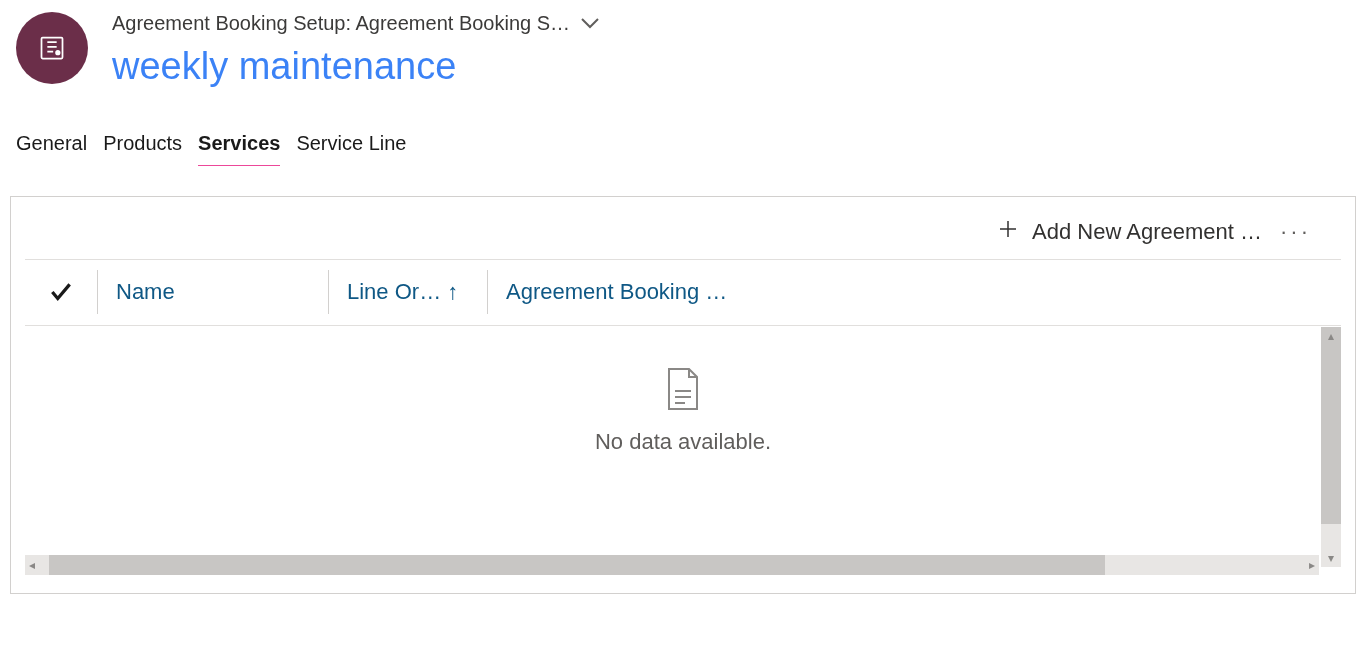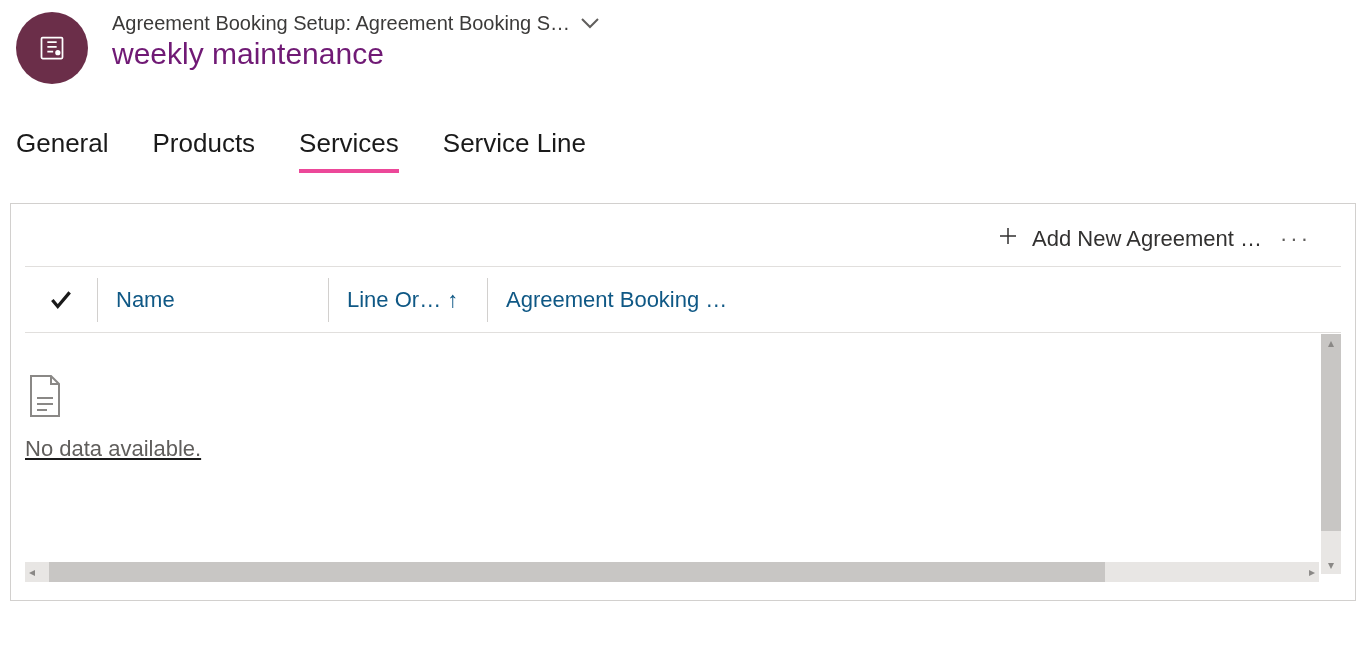--- a/index.html
+++ b/index.html
@@ -23,43 +23,43 @@
   }
   .entity-icon svg { width: 28px; height: 28px; }
   
   .header-text { display: flex; flex-direction: column; }
   .breadcrumb {
     font-size: 20px;
     color: #3b3a39;
     display: flex;
     align-items: center;
     gap: 10px;
-    margin-bottom: 2px;
+    margin-bottom: 11px;
   }
   .page-title {
-    font-size: 30px;
+    font-size: 38px;
     font-weight: 400;
-    color: #701a75;
+    color: #3b82f6;
     line-height: 1.1;
   }
   
   .tabs {
     display: flex;
-    gap: 44px;
+    gap: 16px;
     padding: 44px 0 0 16px;
-    font-size: 26px;
+    font-size: 20px;
   }
   .tab {
     cursor: pointer;
     padding-bottom: 10px;
     color: #1a1a1a;
   }
   .tab.selected {
-    font-weight: 400;
-    border-bottom: 4px solid #ec4899;
+    font-weight: 700;
+    border-bottom: 1px solid #ec4899;
   }
   
   .grid-container {
     margin: 30px 10px 0 10px;
     border: 1px solid #d2d0ce;
     padding: 14px 14px 18px 14px;
     height: 398px;
     position: relative;
   }
   .grid-toolbar {
@@ -105,25 +105,24 @@
   .col-lineorder { width: 159px; }
   .col-duration { width: 301px; }
   .col-agreement { width: 239px; }
   .col-agrbook { width: 259px; }
   .sort-icon { font-size: 22px; color: #0f5885; }
   
   .grid-body {
     height: 170px;
     display: flex;
     flex-direction: column;
-    align-items: flex-start;
+    align-items: center;
     justify-content: center;
     gap: 14px;
     position: relative;
-    text-decoration: underline;
   }
   .empty-icon svg { width: 40px; height: 44px; }
   .empty-text { font-size: 22px; color: #605e5c; }
   
   .vscroll {
     position: absolute;
     right: 14px;
     top: 130px;
     width: 20px;
     height: 240px;

